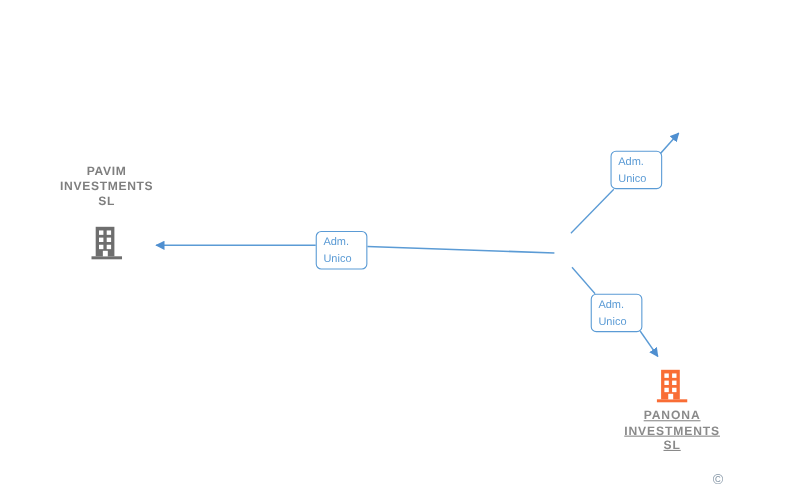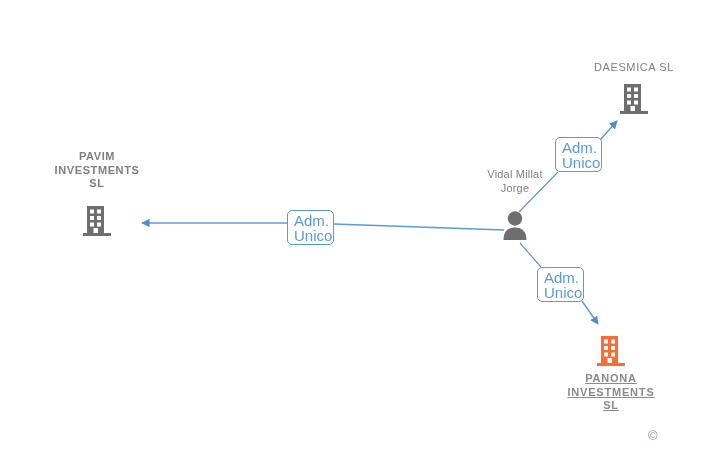--- a/index.html
+++ b/index.html
@@ -57,21 +57,21 @@
   .icon-box {
     position: absolute;
   }
   .edge-label {
     position: absolute;
     box-sizing: border-box;
     border: 1px solid #5b9bd5;
     border-radius: 5px;
     background: #ffffff;
     color: #5b9bd5;
-    font-size: 15px;
+    font-size: 10px;
     line-height: 15px;
     font-family: "Liberation Sans", sans-serif;
     padding: 2px 0 0 6px;
     z-index: 5;
   }
   .edge-label span {
     display: block;
   }
   .watermark {
     position: absolute;
@@ -135,66 +135,40 @@
         <rect x="14" y="3.5" width="4" height="4" fill="#ffffff"></rect>
         <rect x="7" y="10" width="4" height="4" fill="#ffffff"></rect>
         <rect x="14" y="10" width="4" height="4" fill="#ffffff"></rect>
         <rect x="7" y="16.5" width="4" height="4" fill="#ffffff"></rect>
         <rect x="14" y="16.5" width="4" height="4" fill="#ffffff"></rect>
         <rect x="10.5" y="22" width="4.5" height="5" fill="#ffffff"></rect>
       </svg>
     </div>
   </div>
 
-  <div class="node" style="left:564px; top:61px; width:140px; height:60px;">
-    <div class="node-label company" style="left:0; top:0; width:140px;">DAESMICA  SL</div>
-    <div class="icon-box" style="left:56px; top:23px; width:28px; height:30px;">
-      <svg viewBox="0 0 28 30" width="28" height="30" xmlns="http://www.w3.org/2000/svg">
-        <rect x="4" y="0" width="17" height="27" fill="#6e6e6e"></rect>
-        <rect x="0" y="27" width="28" height="3" fill="#6e6e6e"></rect>
-        <rect x="7" y="3.5" width="4" height="4" fill="#ffffff"></rect>
-        <rect x="14" y="3.5" width="4" height="4" fill="#ffffff"></rect>
-        <rect x="7" y="10" width="4" height="4" fill="#ffffff"></rect>
-        <rect x="14" y="10" width="4" height="4" fill="#ffffff"></rect>
-        <rect x="7" y="16.5" width="4" height="4" fill="#ffffff"></rect>
-        <rect x="14" y="16.5" width="4" height="4" fill="#ffffff"></rect>
-        <rect x="10.5" y="22" width="4.5" height="5" fill="#ffffff"></rect>
-      </svg>
-    </div>
-  </div>
 
   <div class="node" style="left:541px; top:336px; width:140px; height:80px;">
     <div class="icon-box" style="left:56px; top:0px; width:28px; height:30px;">
       <svg viewBox="0 0 28 30" width="28" height="30" xmlns="http://www.w3.org/2000/svg">
         <rect x="4" y="0" width="17" height="27" fill="#f96d35"></rect>
         <rect x="0" y="27" width="28" height="3" fill="#f96d35"></rect>
         <rect x="7" y="3.5" width="4" height="4" fill="#ffffff"></rect>
         <rect x="14" y="3.5" width="4" height="4" fill="#ffffff"></rect>
         <rect x="7" y="10" width="4" height="4" fill="#ffffff"></rect>
         <rect x="14" y="10" width="4" height="4" fill="#ffffff"></rect>
         <rect x="7" y="16.5" width="4" height="4" fill="#ffffff"></rect>
         <rect x="14" y="16.5" width="4" height="4" fill="#ffffff"></rect>
         <rect x="10.5" y="22" width="4.5" height="5" fill="#ffffff"></rect>
       </svg>
     </div>
     <div class="node-label company highlight" style="left:0; top:36px; width:140px;text-decoration:underline;">PANONA
 INVESTMENTS
 SL</div>
   </div>
 
-  <div class="node" style="left:445px; top:168px; width:140px; height:78px;">
-    <div class="node-label person" style="left:0; top:0; width:140px;">Vidal Millat
-Jorge</div>
-    <div class="icon-box" style="left:57px; top:42px; width:26px; height:30px;">
-      <svg viewBox="0 0 26 30" width="26" height="30" xmlns="http://www.w3.org/2000/svg">
-        <circle cx="13" cy="8.5" r="7.2" fill="#6e6e6e"></circle>
-        <path d="M 1.5 30 C 1.5 20.5 7 17.5 13 17.5 C 19 17.5 24.5 20.5 24.5 30 Z" fill="#6e6e6e"></path>
-      </svg>
-    </div>
-  </div>
 
   <div class="edge-label" style="left:287px; top:210px; width:47px; height:35px;">
     <span>Adm.</span>
     <span>Unico</span>
   </div>
 
   <div class="edge-label" style="left:555px; top:137px; width:47px; height:35px;">
     <span>Adm.</span>
     <span>Unico</span>
   </div>

